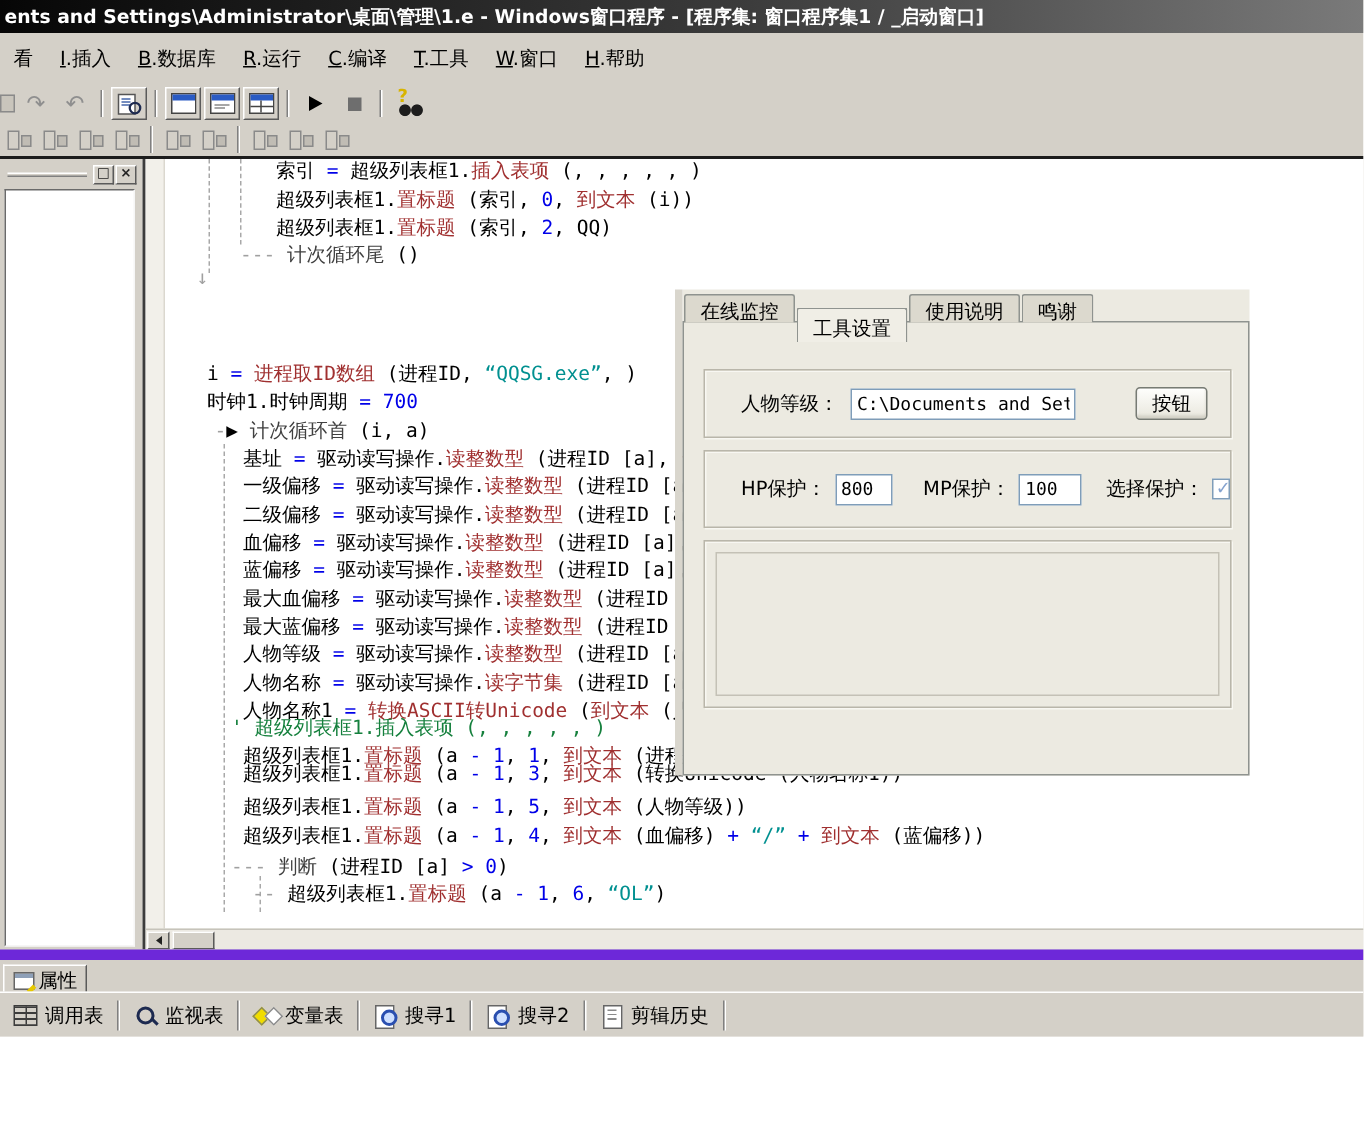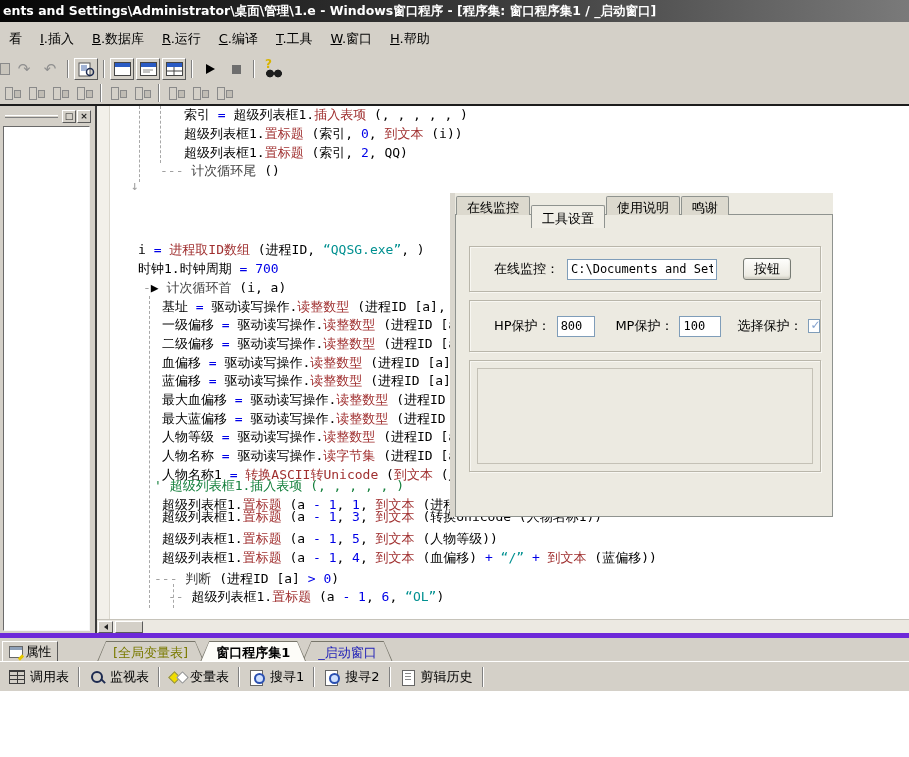--- a/index.html
+++ b/index.html
@@ -68,31 +68,31 @@
   #gb2{left:13px;top:85px;width:352px;height:52px;display:flex;align-items:center;padding-left:24px}
   #gb3{left:13px;top:145px;width:352px;height:112px}
   #gb3 .inner{position:absolute;left:7px;top:7px;width:336px;height:96px;border:1px solid #c4c1b6}
   #gb4{left:13px;top:265px;width:352px;height:56px}
   .dinput{border:1px solid #7f9db9;background:#fff;height:21px;font-family:"DejaVu Sans Mono",monospace;font-size:12px;padding:1px 3px;color:#000}
   #account-input{width:150px;margin-left:8px}
   #hp-input{width:38px;margin-left:6px}
   #mp-input{width:42px;margin-left:6px}
   .xpbtn{border:1px solid #777b74;border-radius:3px;background:linear-gradient(#fefefc,#e9e7dd);
     box-shadow:inset 0 -2px 2px #d2d0c5,inset 1px 1px 0 #fff;font-size:13px;font-family:"DejaVu Sans",sans-serif;cursor:default}
-  #browse-btn{width:48px;height:22px;margin-left:26px}
+  #browse-btn{width:48px;height:22px;margin-left:40px}
   .bigbtn{position:absolute;top:16px;width:82px;height:30px}
   #start-btn{left:32px}
   #pause-btn{left:226px}
   .cbox{width:14px;height:14px;border:1px solid #7f9db9;background:#fff;margin-left:6px;position:relative}
   .cbox.checked::after{content:"✓";position:absolute;left:1px;top:-2px;font-size:12px;font-weight:bold;color:#84a2cе}
   .cbox.checked::after{color:#84a2ce}
   .dlabel{white-space:nowrap}
   .gap26{width:26px}.gap20{width:20px}
   
-  #doc-strip{left:0;top:633px;width:909px;height:28px;background:#d4d0c8;border-top:5px solid #6d28d9;z-index:2}
+  #doc-strip{left:0;top:633px;width:909px;height:28px;background:#d4d0c8;border-top:7px solid #6d28d9;z-index:2}
   #prop-btn{position:absolute;left:2px;top:3px;width:56px;height:22px;background:#d4d0c8;border:1px solid;border-color:#fff #5a5a5a #5a5a5a #fff;
     display:flex;align-items:center;justify-content:center;gap:3px;font-size:13px}
   .prop-ico{width:14px;height:12px;border:1px solid #666;background:linear-gradient(#8ea0b8 0 3px,#fff 3px);position:relative}
   .prop-ico::after{content:"";position:absolute;right:-2px;bottom:-2px;width:6px;height:3px;background:#e6c800;transform:rotate(-45deg)}
   #doc-tabs{position:absolute;left:96px;top:3px;height:23px;display:flex}
   .dtab2{position:relative;height:23px;margin-right:-6px;clip-path:polygon(10px 0,calc(100% - 10px) 0,100% 100%,0 100%);
     background:#77756a;padding:1px 1px 0 1px}
   .dtab2 .in{height:100%;display:flex;align-items:center;padding:0 16px;clip-path:polygon(9px 0,calc(100% - 9px) 0,100% 100%,0 100%);
     background:#d4d0c8;font-size:13px;white-space:nowrap}
   .dtab2.active{z-index:2}
@@ -270,21 +270,21 @@
 
 <div class="abs" id="dialog">
   <div class="dtabs" id="dialog-tabs">
       <span class="dtab">在线监控</span>
       <span class="dtab active">工具设置</span>
       <span class="dtab">使用说明</span>
       <span class="dtab">鸣谢</span>
     </div>
   <div class="dpanel">
     <div class="gbox" id="gb1">
-      <span class="dlabel">在线监控：</span>
+      <span class="dlabel">人物等级：</span>
       <input class="dinput" id="account-input" value="C:\Documents and Settings" style="">
       <button class="xpbtn" id="browse-btn">按钮</button>
     </div>
     <div class="gbox" id="gb2">
       <span class="dlabel">HP保护：</span>
       <input class="dinput" id="hp-input" value="800" style="">
       <span class="gap26"></span>
       <span class="dlabel">MP保护：</span>
       <input class="dinput" id="mp-input" value="100" style="">
       <span class="gap20"></span>
@@ -295,31 +295,20 @@
       <div class="inner"></div>
     </div>
   </div>
 </div>
 
 <div class="abs" id="doc-strip">
   <div id="prop-btn">
     <span class="prop-ico"></span>
     <span>属性</span>
   </div>
-  <div id="doc-tabs">
-      <div class="dtab2">
-        <span class="in" style="color: rgb(122, 122, 0);">[全局变量表]</span>
-      </div>
-      <div class="dtab2 active">
-        <span class="in" style="color: rgb(0, 0, 0);">窗口程序集1</span>
-      </div>
-      <div class="dtab2">
-        <span class="in" style="color: rgb(34, 34, 184);">_启动窗口</span>
-      </div>
-    </div>
 </div>
 
 <div class="abs" id="bottom-toolbar">
     <button class="bbtn">
       <span class="bicon call-table-icon"></span>
       <span>调用表</span>
     </button>
     <span class="bsep"></span>
     <button class="bbtn">
       <span class="bicon watch-table-icon"></span>

